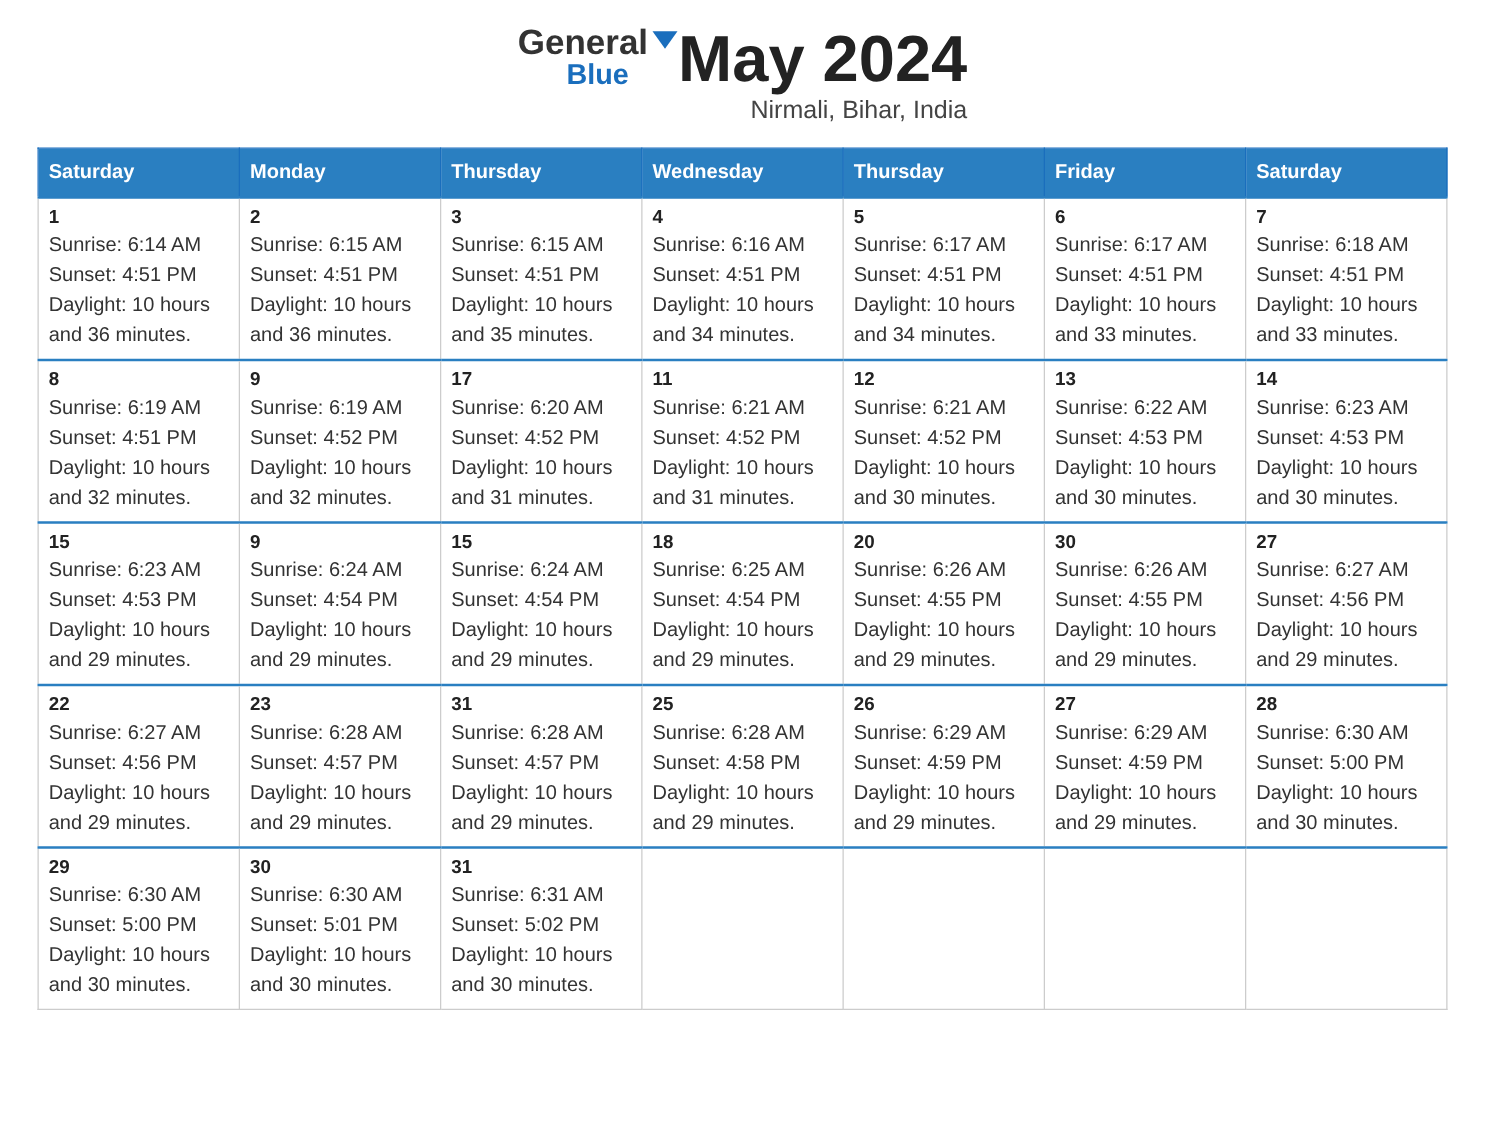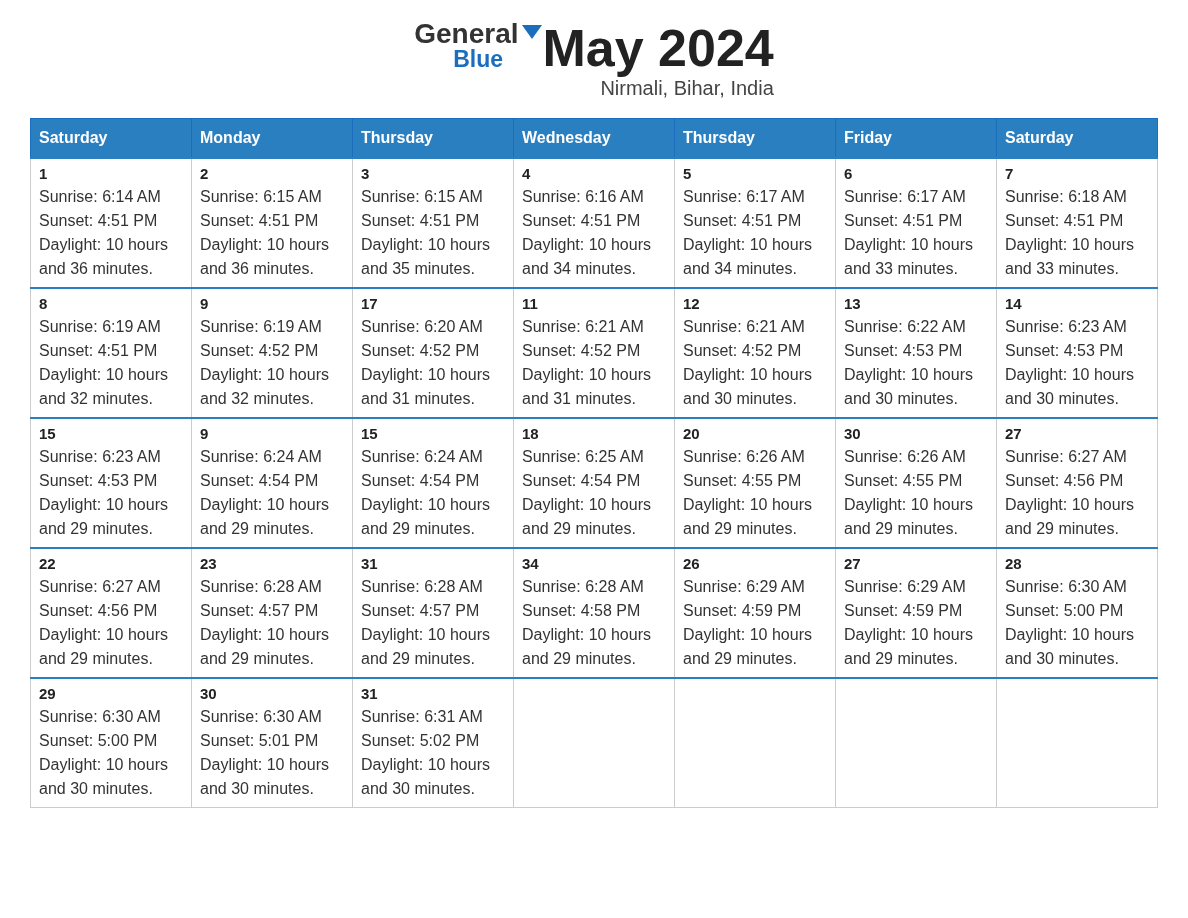--- a/index.html
+++ b/index.html
@@ -234,21 +234,21 @@
         </td>
         <td>
           <div class="day-number">23</div>
           <div class="day-info">Sunrise: 6:28 AM<br>Sunset: 4:57 PM<br>Daylight: 10 hours<br>and 29 minutes.</div>
         </td>
         <td>
           <div class="day-number">31</div>
           <div class="day-info">Sunrise: 6:28 AM<br>Sunset: 4:57 PM<br>Daylight: 10 hours<br>and 29 minutes.</div>
         </td>
         <td>
-          <div class="day-number">34</div>
+          <div class="day-number">25</div>
           <div class="day-info">Sunrise: 6:28 AM<br>Sunset: 4:58 PM<br>Daylight: 10 hours<br>and 29 minutes.</div>
         </td>
         <td>
           <div class="day-number">26</div>
           <div class="day-info">Sunrise: 6:29 AM<br>Sunset: 4:59 PM<br>Daylight: 10 hours<br>and 29 minutes.</div>
         </td>
         <td>
           <div class="day-number">27</div>
           <div class="day-info">Sunrise: 6:29 AM<br>Sunset: 4:59 PM<br>Daylight: 10 hours<br>and 29 minutes.</div>
         </td>

